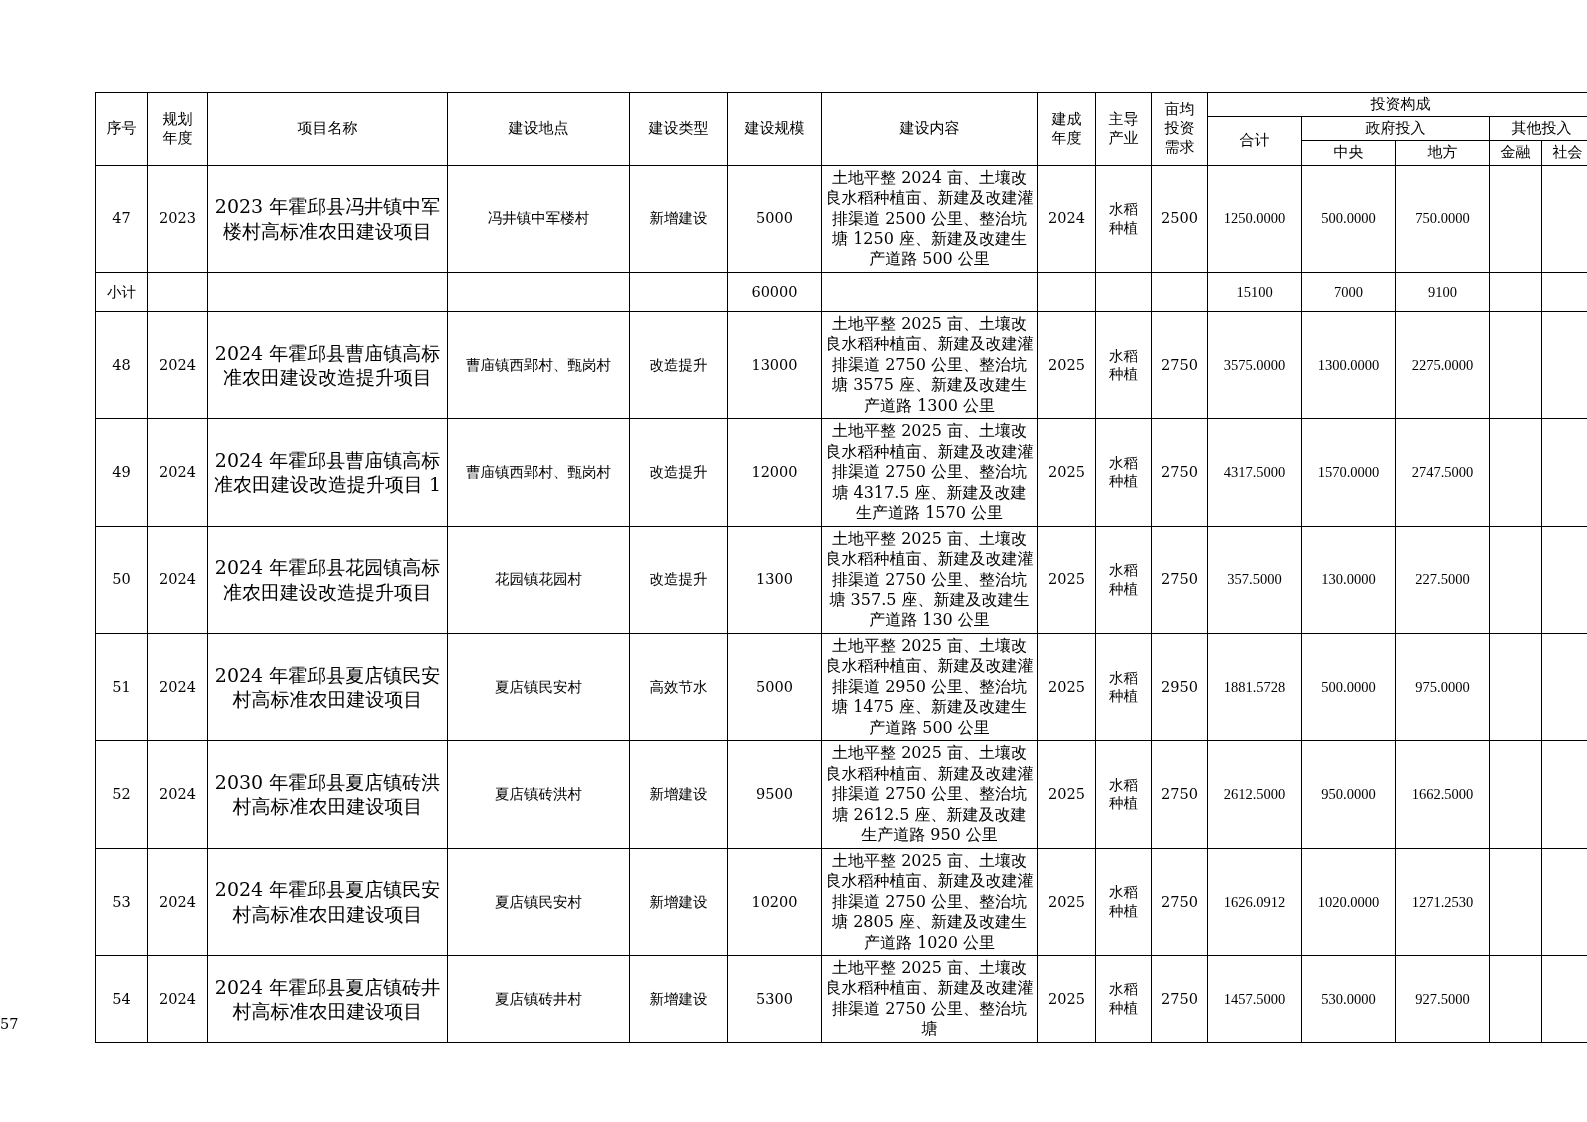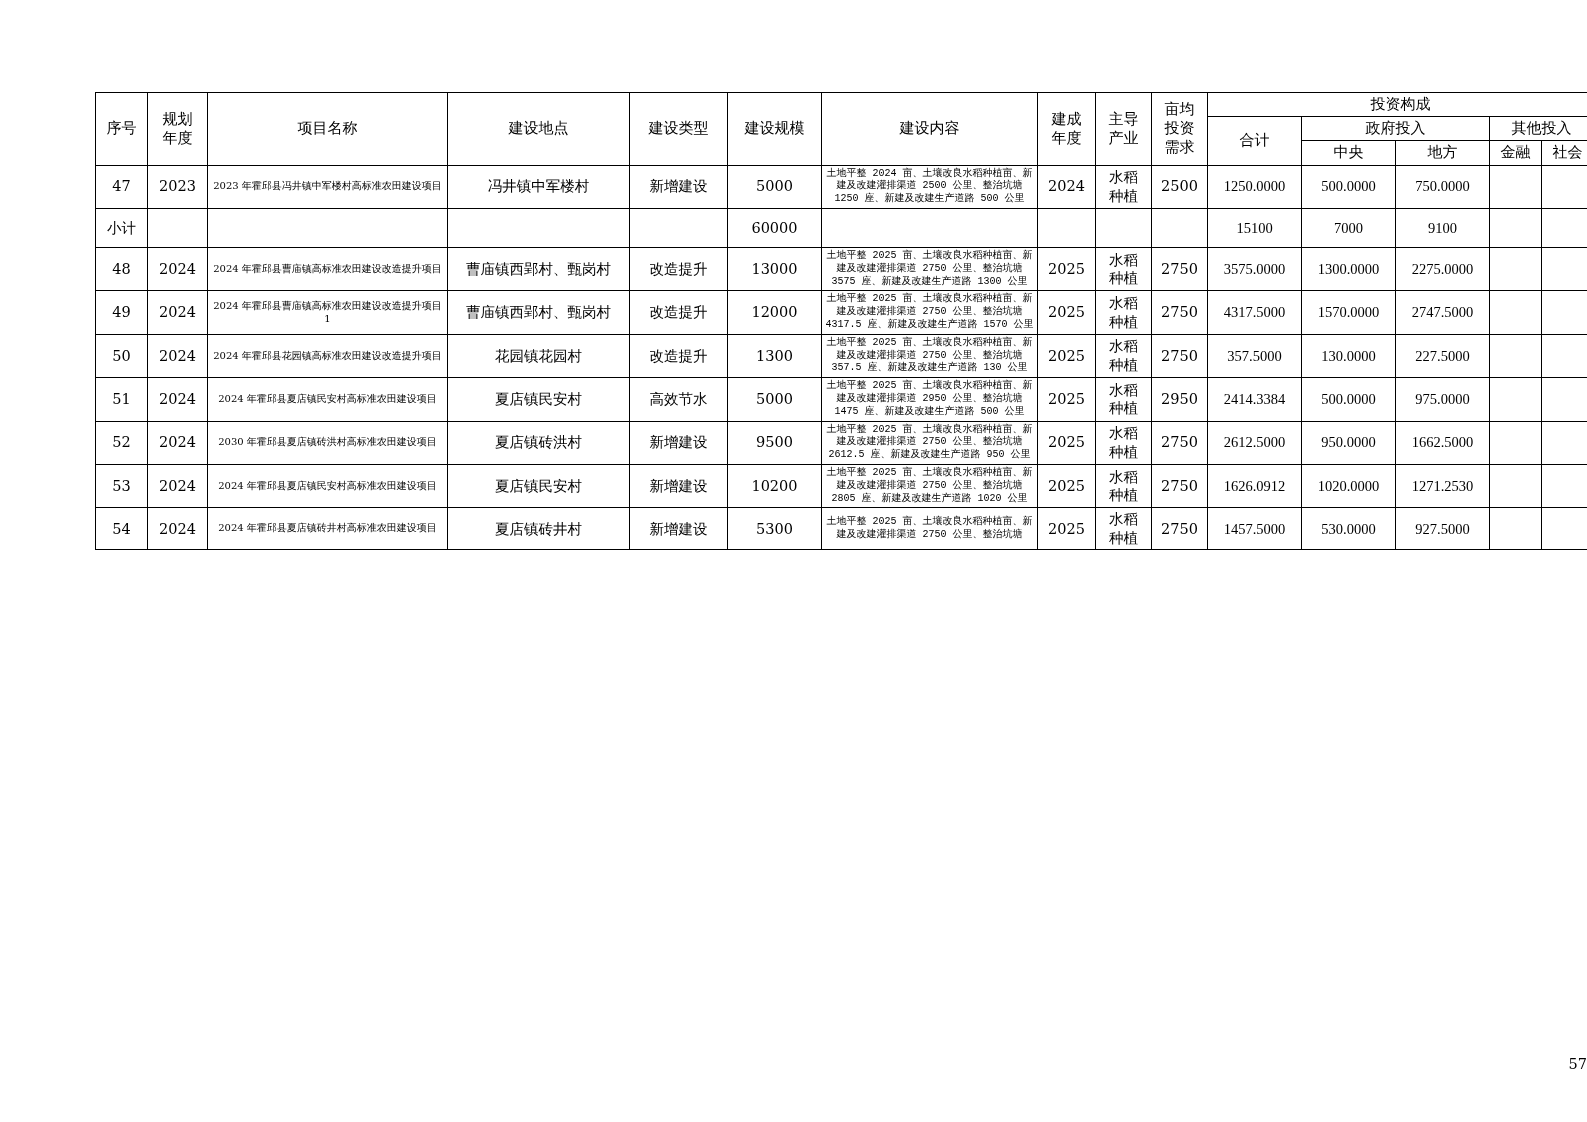--- a/index.html
+++ b/index.html
@@ -32,39 +32,38 @@
     border: 1px solid #000000;
     padding: 2px 3px;
     text-align: center;
     vertical-align: middle;
     font-weight: normal;
     line-height: 1.28;
   }
   .hdr td { font-size: 15px; }
   .content-cell {
     text-align: left;
-    font-size: 10px;
+    font-size: 16px;
     line-height: 1.30;
     padding: 4px 5px;
-    font-family: Liberation Mono, monospace;
   }
   .name-cell {
     text-align: center;
-    font-size: 10px;
+    font-size: 19px;
     line-height: 1.35;
     padding: 4px 6px;
   }
   .num { font-family: Liberation Serif, serif; }
   .subtotal td { height: 34px; }
   .pagenum {
     position: absolute;
     left: 0;
     width: 1587px;
-    top: 1056px;
-    text-align: right;
+    top: 1016px;
+    text-align: left;
     font-size: 14.5px;
   }
   col.c-seq    { width: 52px; }
   col.c-year   { width: 60px; }
   col.c-name   { width: 240px; }
   col.c-place  { width: 182px; }
   col.c-type   { width: 98px; }
   col.c-scale  { width: 94px; }
   col.c-cont   { width: 216px; }
   col.c-built  { width: 58px; }
@@ -249,21 +248,21 @@
         <td>夏店镇民安村</td>
         <td>高效节水</td>
         <td>5000</td>
         <td class="content-cell">土地平整 2025 亩、土壤改良水稻种植亩、新建及改建灌排渠道 2950 公里、整治坑塘 1475 座、新建及改建生产道路 500 公里</td>
         <td>2025</td>
         <td>
           <div>水稻</div>
           <div>种植</div>
         </td>
         <td>2950</td>
-        <td class="num">2414.3384</td>
+        <td class="num">1881.5728</td>
         <td class="num">500.0000</td>
         <td class="num">975.0000</td>
         <td></td>
         <td></td>
       </tr>
 
       <tr>
         <td>52</td>
         <td>2024</td>
         <td class="name-cell">2030 年霍邱县夏店镇砖洪村高标准农田建设项目</td>

